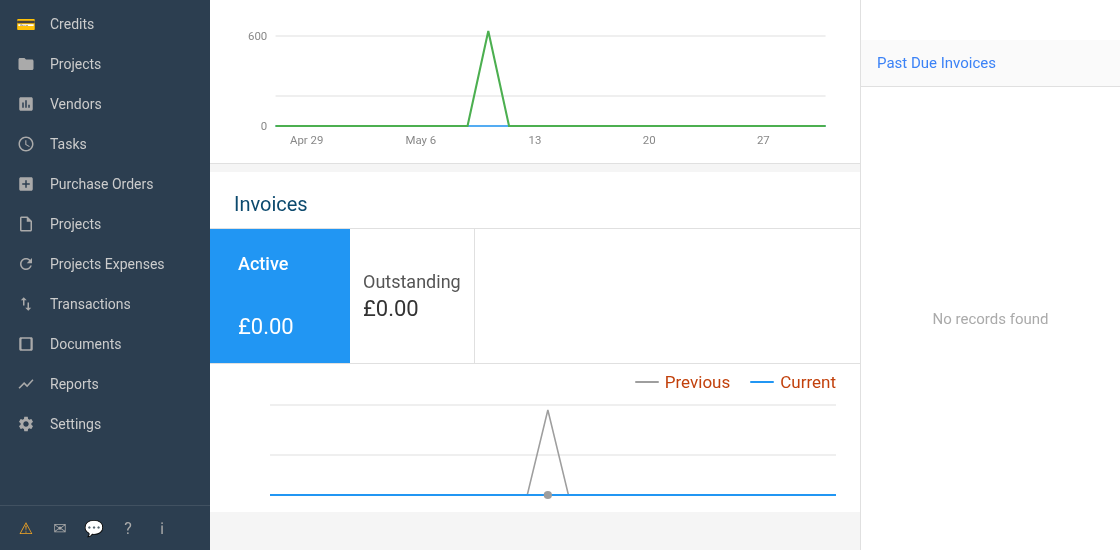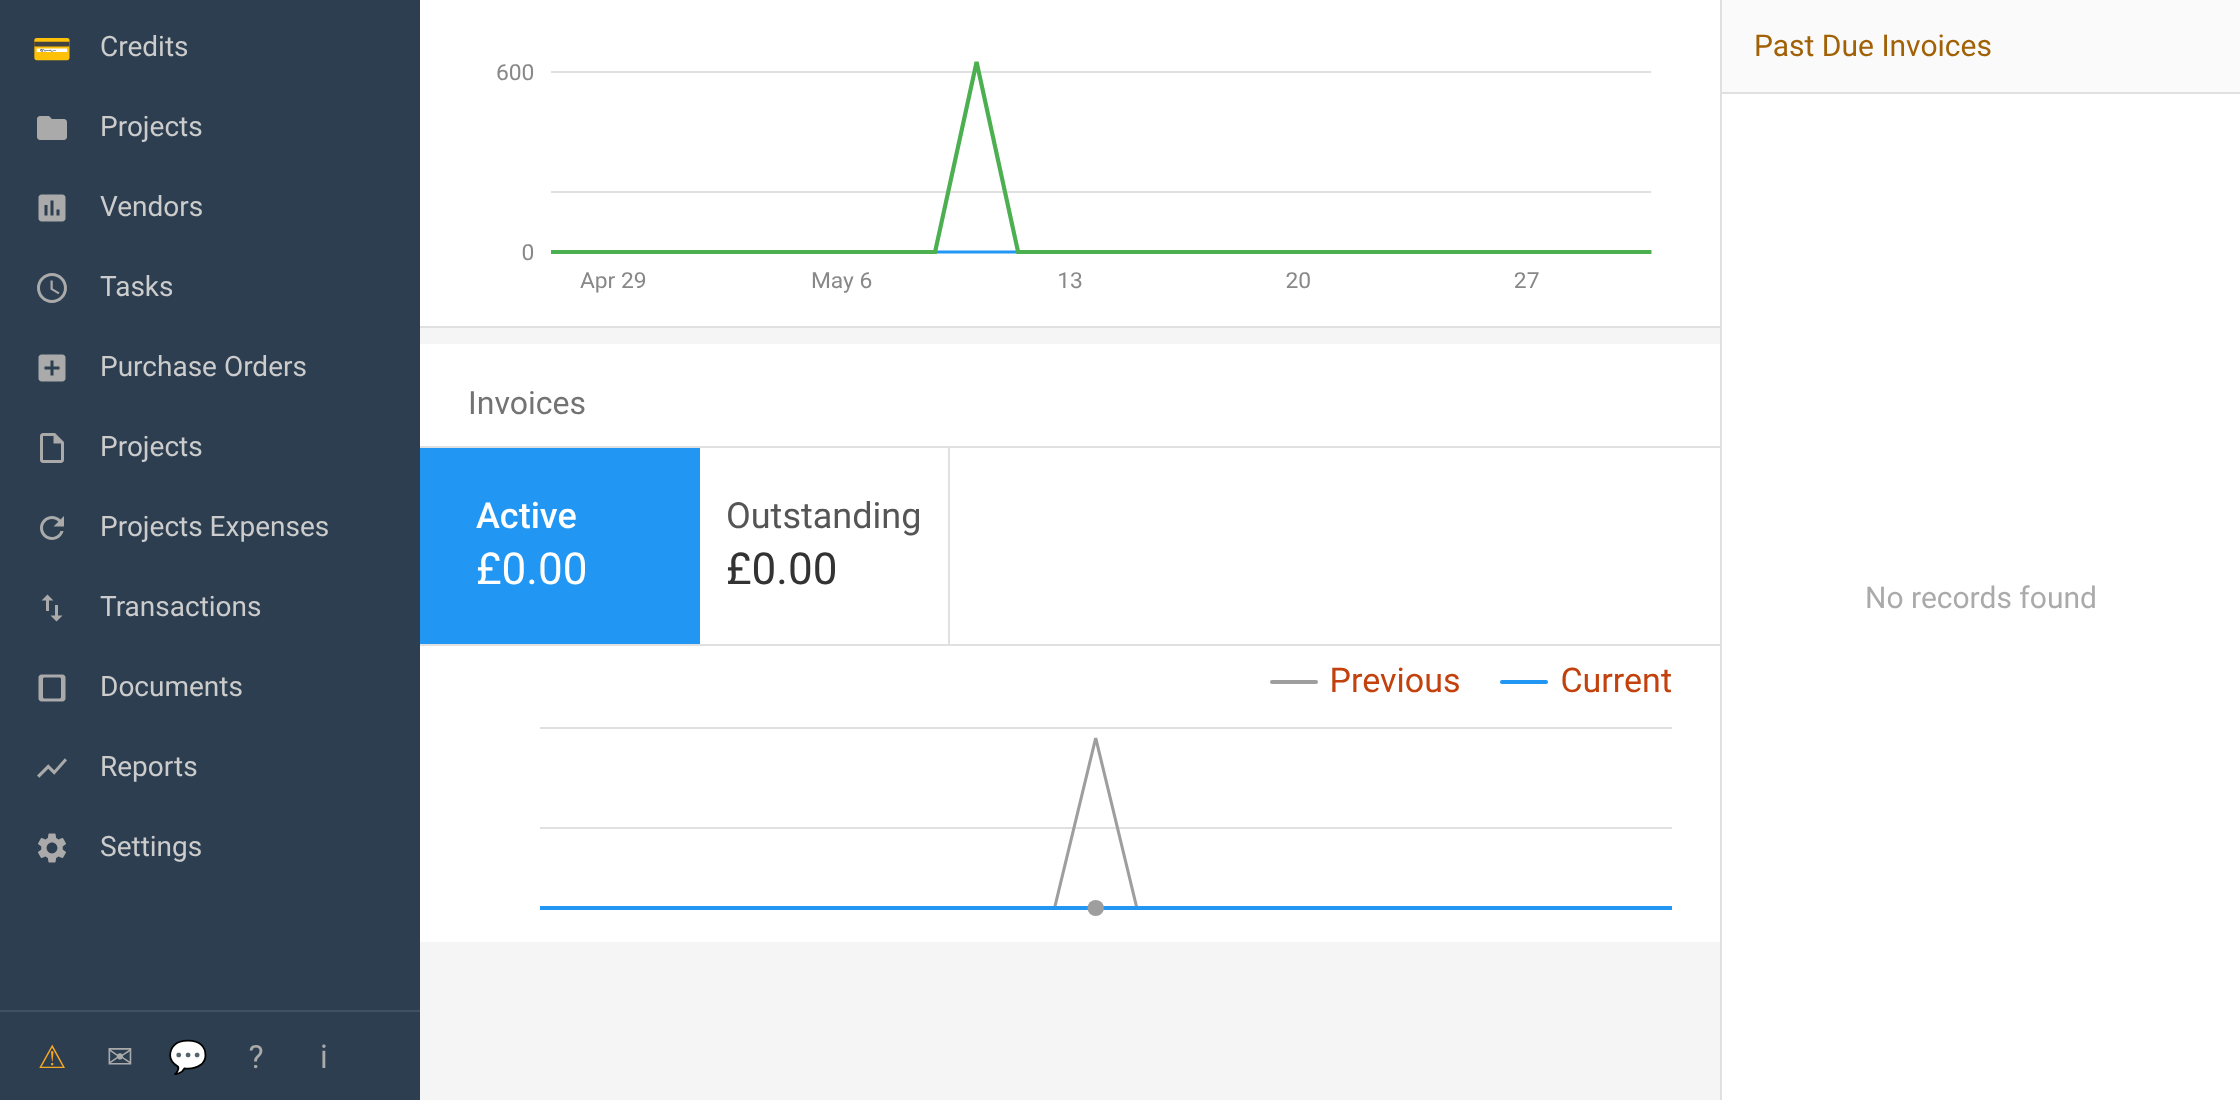--- a/index.html
+++ b/index.html
@@ -102,39 +102,40 @@
       height: 100%;
     }
 
     
     .invoices-card {
       background: #fff;
       margin: 0;
       padding: 0;
     }
     .invoices-title {
-      font-size: 16px;
-      color: #737373;
+      font-size: 20px;
+      color: #0c4a6e;
       padding: 20px 24px 12px 24px;
       font-weight: 400;
     }
     .invoices-stats {
       display: flex;
       align-items: stretch;
       border-top: 1px solid #e0e0e0;
       border-bottom: 1px solid #e0e0e0;
     }
     .stat-active {
       background: #2196F3;
       color: #fff;
       padding: 24px 28px;
       min-width: 140px;
       display: flex;
       flex-direction: column;
       justify-content: center;
+      gap: 36px;
     }
     .stat-active-label {
       font-size: 18px;
       font-weight: 500;
       margin-bottom: 4px;
     }
     .stat-active-value {
       font-size: 22px;
       font-weight: 400;
     }
@@ -186,23 +187,24 @@
       width: 260px;
       min-width: 260px;
       background: #fff;
       border-left: 1px solid #e0e0e0;
       display: flex;
       flex-direction: column;
     }
     .right-panel-header {
       padding: 14px 16px;
       font-size: 15px;
-      color: #a16207;
+      color: #3b82f6;
       border-bottom: 1px solid #e0e0e0;
       background: #fafafa;
+      margin-top: 40px;
     }
     .no-records {
       flex: 1;
       display: flex;
       align-items: center;
       justify-content: center;
       color: #aaa;
       font-size: 15px;
     }
 

